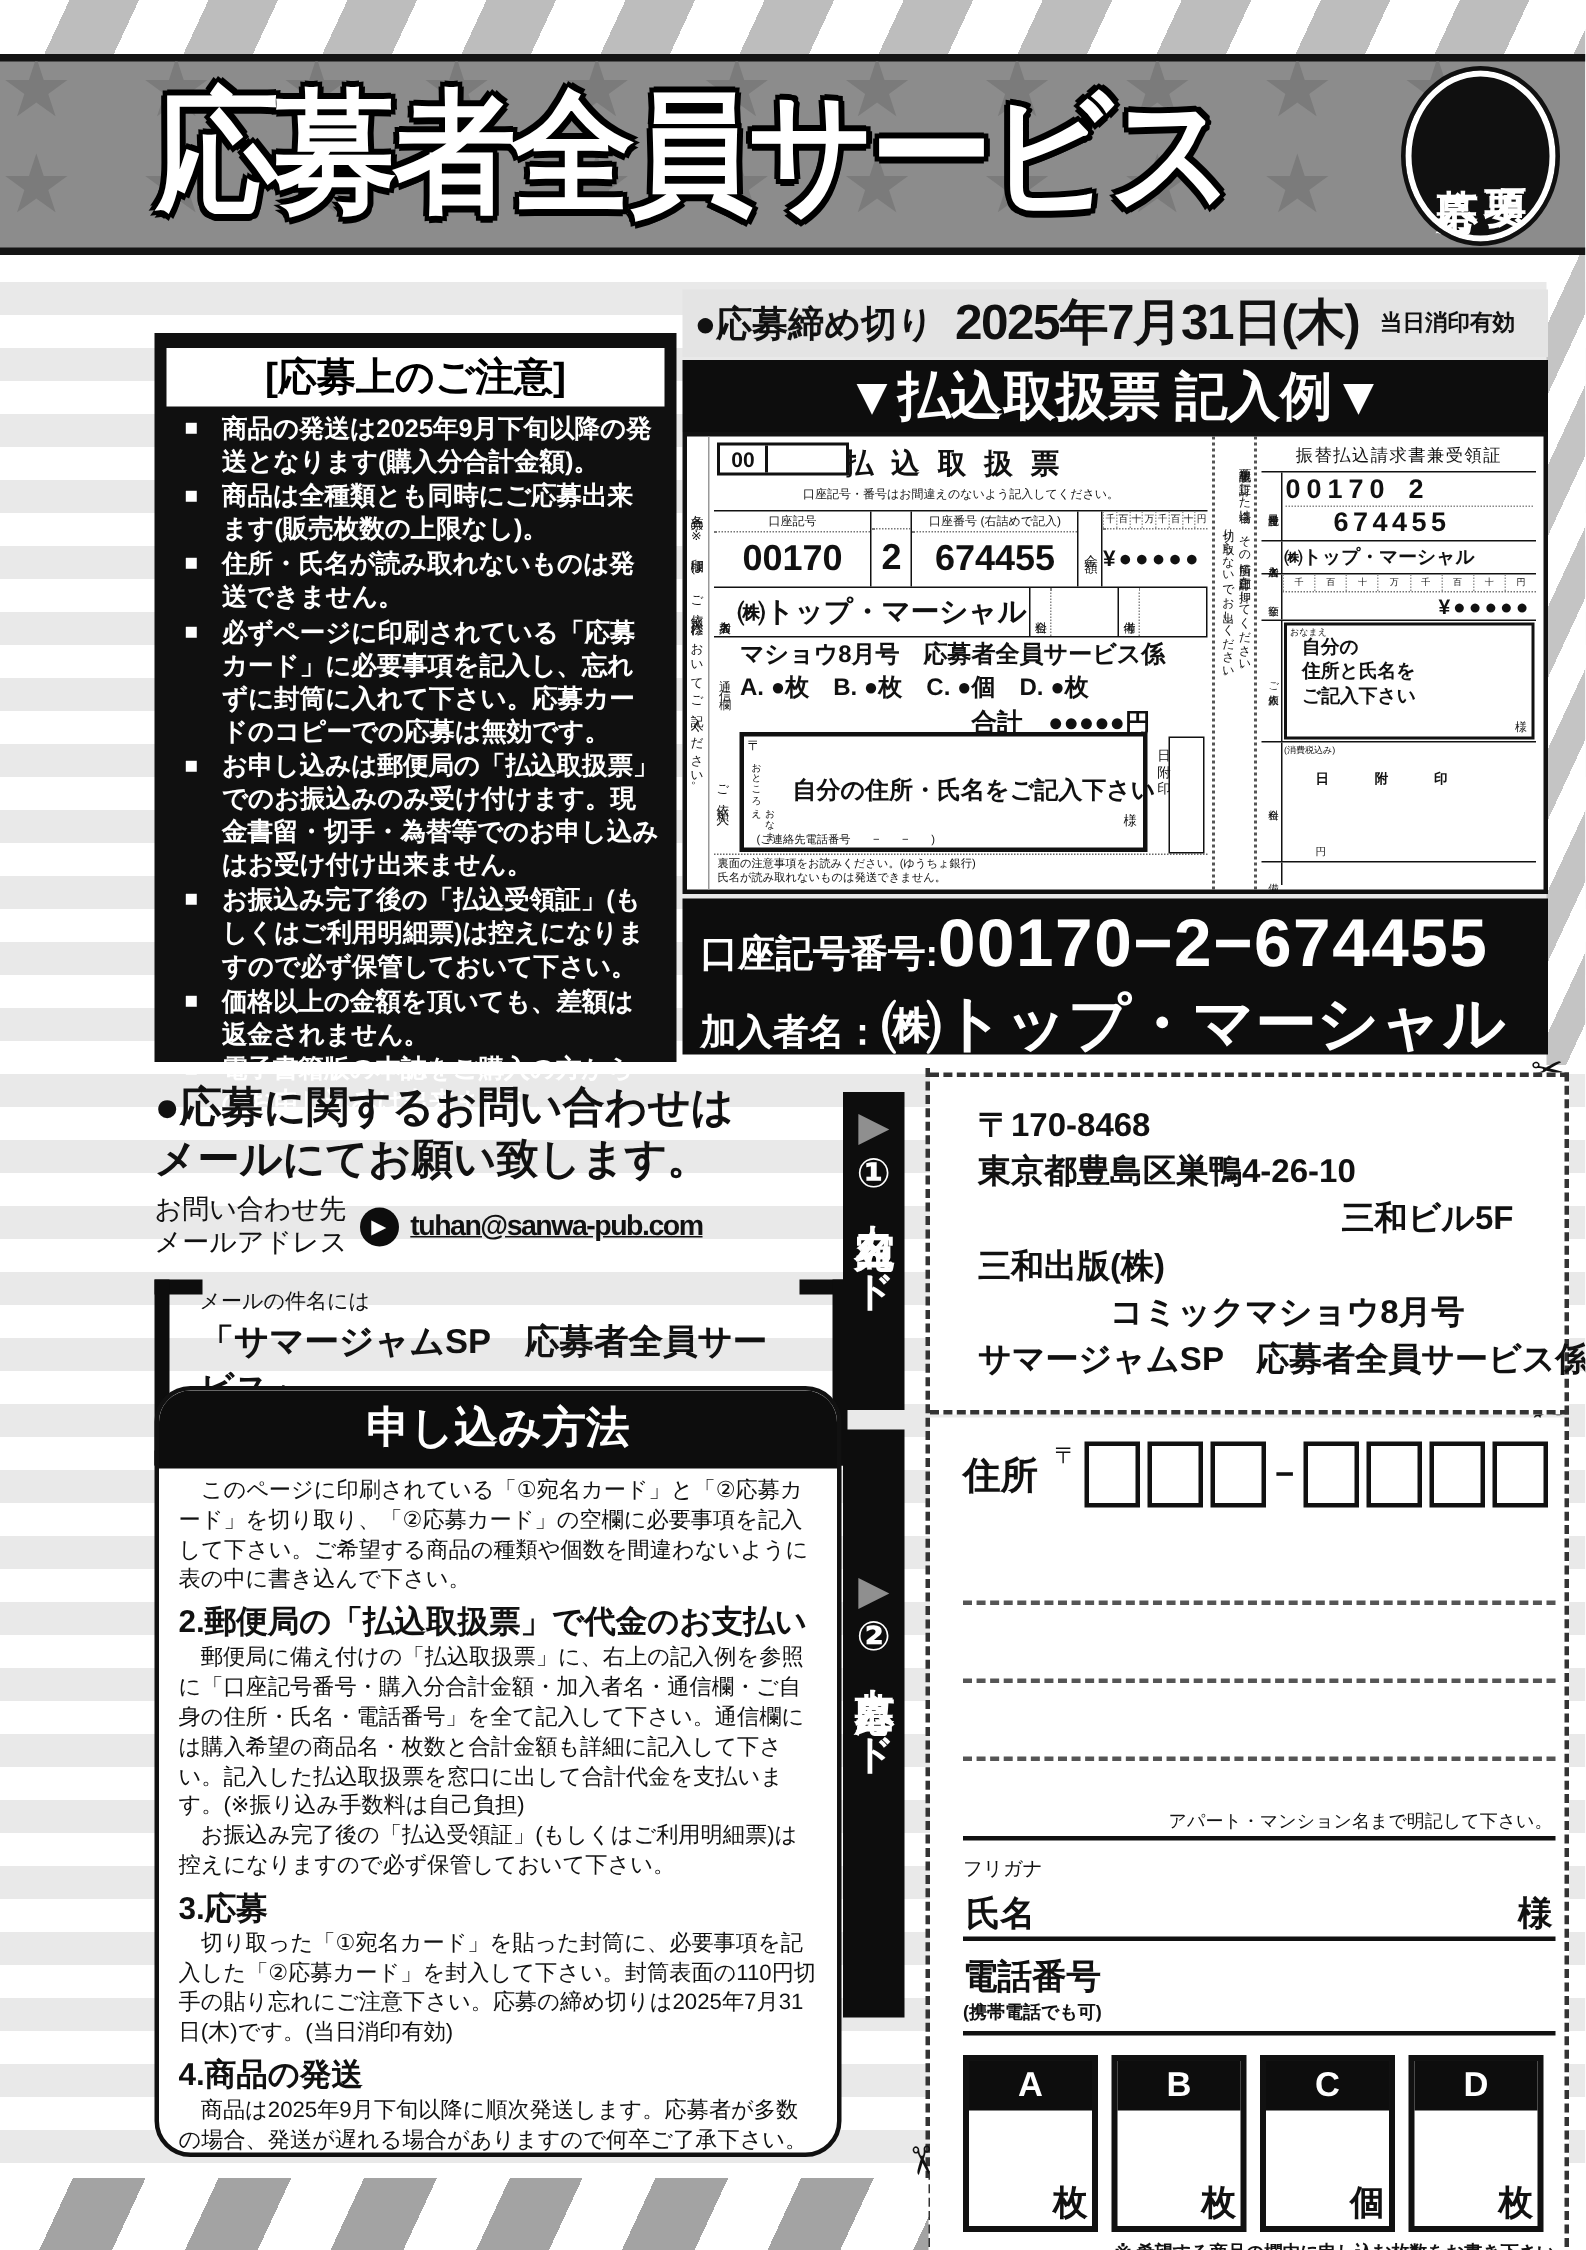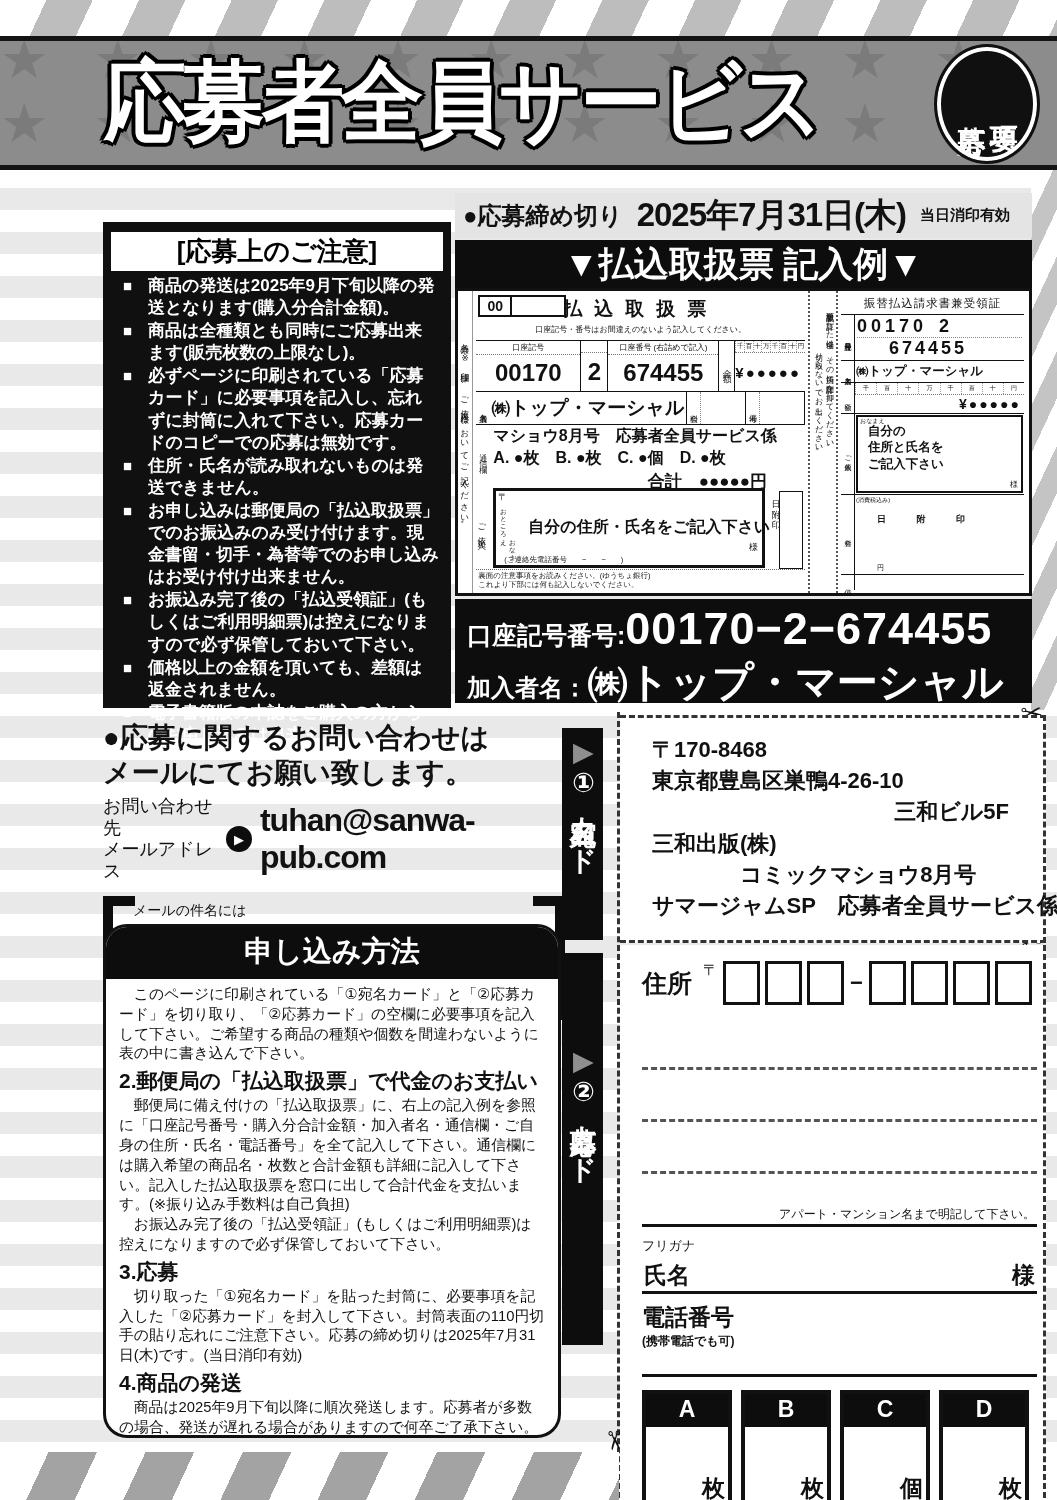--- a/index.html
+++ b/index.html
@@ -150,21 +150,21 @@
   .ab-l2{font-size:24px;font-weight:700;}
   .ab-v2{font-size:41px;font-weight:900;}
 
   
   .contact{position:absolute;left:103px;top:720px;width:462px;}
   .ct-h{font-size:28px;font-weight:700;line-height:1.25;}
   .ct-row{display:flex;align-items:center;gap:8px;margin-top:6px;}
   .ct-lbl{font-family:"Liberation Serif","DejaVu Serif",serif;font-size:18px;line-height:1.2;}
   .ct-play{width:26px;height:26px;border-radius:50%;background:#0d0d0d;color:#fff;display:flex;
     align-items:center;justify-content:center;font-size:13px;flex:0 0 auto;}
-  .ct-mail{font-size:32px;font-weight:800;letter-spacing:-1px;}
+  .ct-mail{font-size:19px;font-weight:800;letter-spacing:-1px;text-decoration:underline;}
   .subject{position:relative;margin-top:14px;padding:6px 30px;}
   .sj-brl,.sj-brr{position:absolute;top:0;bottom:0;width:22px;}
   .sj-brl{left:0;border-left:10px solid #0d0d0d;border-top:10px solid #0d0d0d;border-bottom:10px solid #0d0d0d;}
   .sj-brr{right:0;border-right:10px solid #0d0d0d;border-top:10px solid #0d0d0d;border-bottom:10px solid #0d0d0d;}
   .sj-l1{font-family:Liberation Mono, monospace;font-size:14px;}
   .sj-l2{font-size:23px;font-weight:900;margin-top:2px;}
   .sj-l3{font-family:"Liberation Serif","DejaVu Serif",serif;font-size:21px;text-align:right;margin-top:2px;}
 
   
   .howto{position:absolute;left:103px;top:924px;width:458px;height:514px;background:#fff;
@@ -204,21 +204,21 @@
   .pbox{width:31px;height:38px;border:3px solid #111;background:#fff;}
   .pdash{font-size:22px;font-weight:800;padding:0 1px;}
   .guide{border-bottom:3px dashed #555;}
   .g1{height:62px;}.g2,.g3{height:49px;}
   .apt-note{text-align:right;font-size:12px;margin-top:32px;padding-right:2px;}
   .solid-line{border-bottom:3px solid #111;margin-top:1px;}
   .furigana{font-size:13px;margin-top:10px;}
   .name-row{display:flex;justify-content:space-between;align-items:flex-end;
     border-bottom:3px solid #111;height:36px;padding:0 2px;}
   .ec-name,.ec-sama{font-size:23px;font-weight:900;}
-  .phone-blk{border-bottom:3px solid #111;margin-top:8px;padding-bottom:24px;}
+  .phone-blk{border-bottom:3px solid #111;margin-top:8px;padding-bottom:4px;}
   .ec-phone{font-size:23px;font-weight:900;}
   .ec-phone-note{font-size:12px;font-weight:700;}
   .products{display:flex;gap:9px;margin-top:13px;}
   .product{width:90px;height:118px;border:4px solid #111;box-sizing:border-box;display:flex;flex-direction:column;background:#fff;}
   .p-head{background:#0d0d0d;color:#fff;text-align:center;font-size:23px;font-weight:900;padding:2px 0 4px;}
   .p-body{flex:1;position:relative;}
   .p-unit{position:absolute;right:3px;bottom:0;font-size:23px;font-weight:900;}
   .ec-foot{font-size:12px;font-weight:700;text-align:right;margin-top:5px;}
 </style>
 </head>
@@ -236,22 +236,22 @@
       <span class="vrt">応募</span>
       <span class="vrt">要項</span>
     </div>
   </div>
 
   <div class="notes">
     <div class="notes-title">[応募上のご注意]</div>
     <ul>
       <li>商品の発送は2025年9月下旬以降の発送となります(購入分合計金額)。</li>
       <li>商品は全種類とも同時にご応募出来ます(販売枚数の上限なし)。</li>
+      <li>住所・氏名が読み取れないものは発送できません。</li>
       <li>必ずページに印刷されている「応募カード」に必要事項を記入し、忘れずに封筒に入れて下さい。応募カードのコピーでの応募は無効です。</li>
-      <li>住所・氏名が読み取れないものは発送できません。</li>
       <li>お申し込みは郵便局の「払込取扱票」でのお振込みのみ受け付けます。現金書留・切手・為替等でのお申し込みはお受け付け出来ません。</li>
       <li>お振込み完了後の「払込受領証」(もしくはご利用明細票)は控えになりますので必ず保管しておいて下さい。</li>
       <li>価格以上の金額を頂いても、差額は返金されません。</li>
       <li>電子書籍版の本誌をご購入の方からのお申し込みは出来ません。</li>
     </ul>
   </div>
 
   <div class="deadline">
     <span class="dl-label">●応募締め切り</span>
     <span class="dl-date">2025年7月31日(木)</span>
@@ -349,21 +349,21 @@
             <span class="cb-sama">様</span>
             <span class="cb-phone">(ご連絡先電話番号　　−　　−　　)</span>
           </div>
           <div class="stamp-col">
             <span class="vrt">日附印</span>
             <span class="stamp-box"></span>
           </div>
         </div>
         <div class="slip-notes">
           <div>裏面の注意事項をお読みください。(ゆうちょ銀行)</div>
-          <div>これより下部には何も記入しないでください。</div>
+          <div>氏名が読み取れないものは発送できません。</div>
         </div>
       </div>
     </div>
 
     <div class="slip-div">
       <span class="vrt sd1">切り取らないでお出しください。</span>
       <span class="vrt sd2">記載事項を訂正した場合は、その箇所に訂正印を押してください。</span>
     </div>
 
     <div class="slipR">

